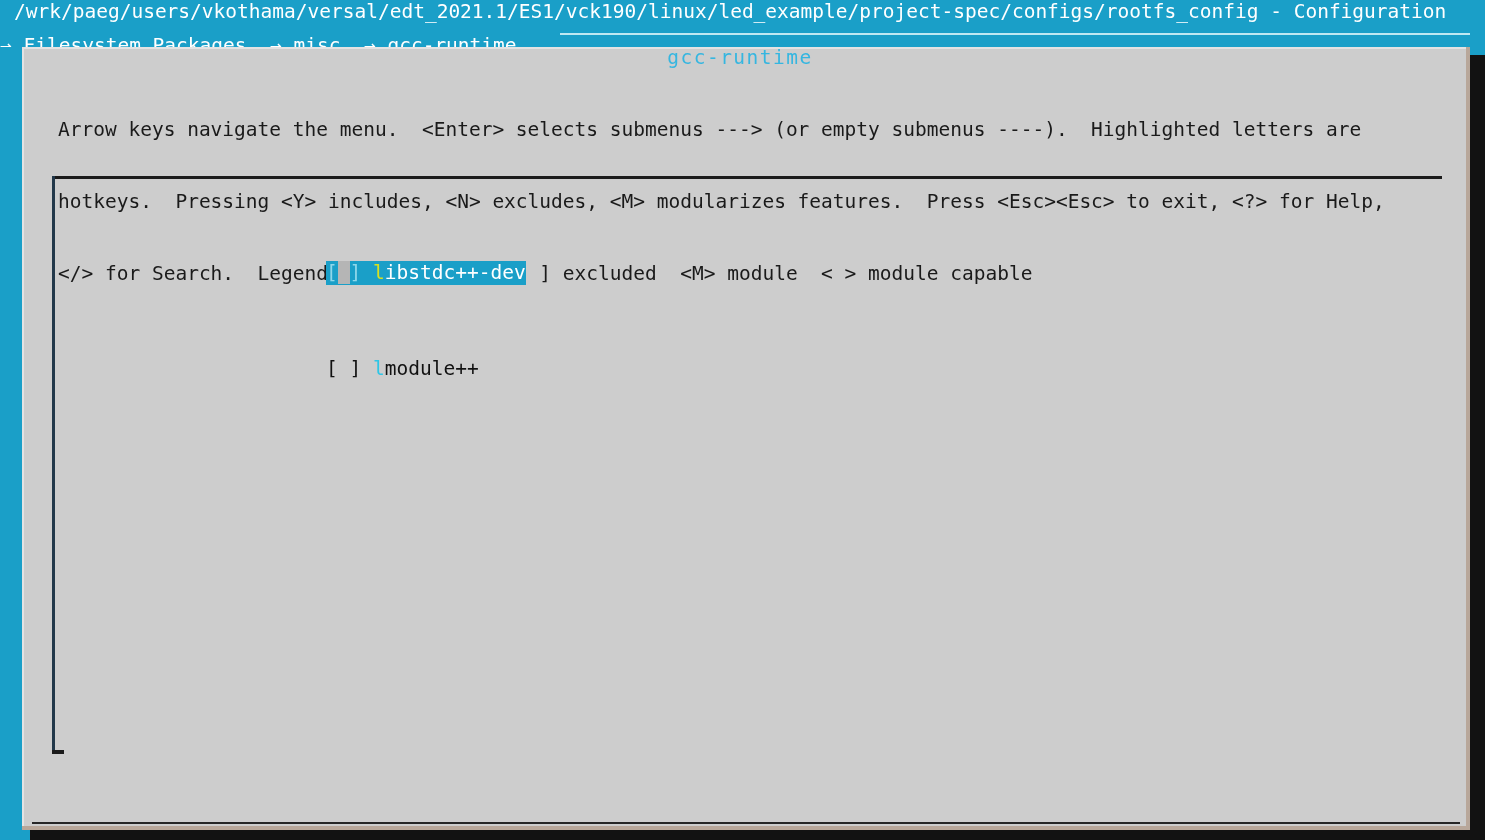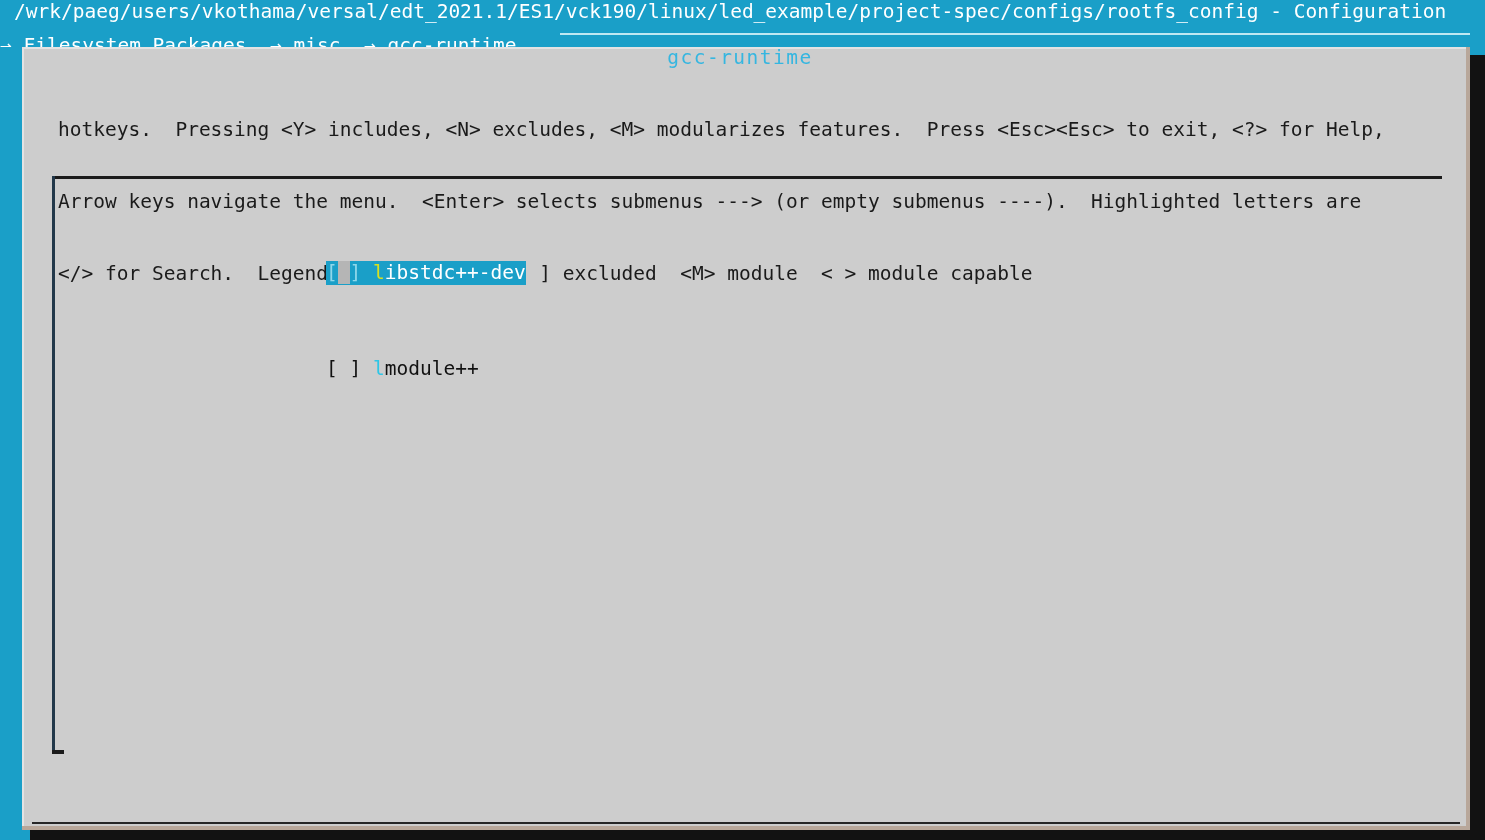--- a/index.html
+++ b/index.html
@@ -203,22 +203,22 @@
   <div id="dialog"></div>
   <div id="dialog-edge-top"></div>
   <div id="dialog-edge-left"></div>
   <div id="dialog-edge-right"></div>
   <div id="dialog-edge-bottom"></div>
   <div id="dialog-hr-bottom"></div>
 
   <div id="dialog-title">gcc-runtime</div>
 
   <div id="help-block">
+    <div>Arrow keys navigate the menu.  &lt;Enter&gt; selects submenus ---&gt; (or empty submenus ----).  Highlighted letters are</div>
     <div>hotkeys.  Pressing &lt;Y&gt; includes, &lt;N&gt; excludes, &lt;M&gt; modularizes features.  Press &lt;Esc&gt;&lt;Esc&gt; to exit, &lt;?&gt; for Help,</div>
-    <div>Arrow keys navigate the menu.  &lt;Enter&gt; selects submenus ---&gt; (or empty submenus ----).  Highlighted letters are</div>
     <div>&lt;/&gt; for Search.  Legend: [*] built-in  [ ] excluded  &lt;M&gt; module  &lt; &gt; module capable</div>
   </div>
 
   <div id="listbox-top"></div>
   <div id="listbox-left"></div>
   <div id="listbox-left-stub"></div>
 
   <div id="menu-items">
 
     <div class="menu-row selected"><span class="bracket">[</span><span class="cursor-cell"> </span><span class="bracket">]</span><span class="label"> </span><span class="hotkey">l</span><span class="label">ibstdc++-dev</span></div>

